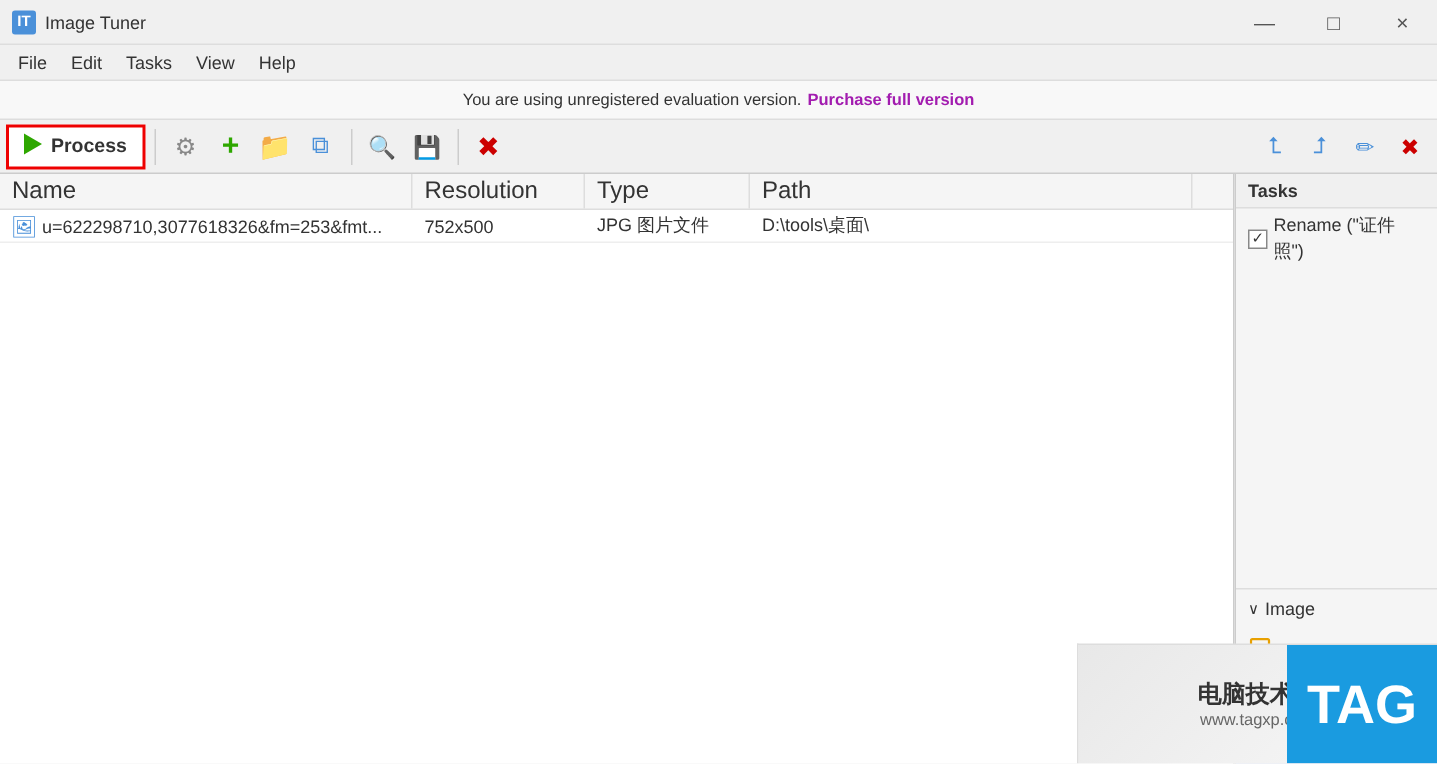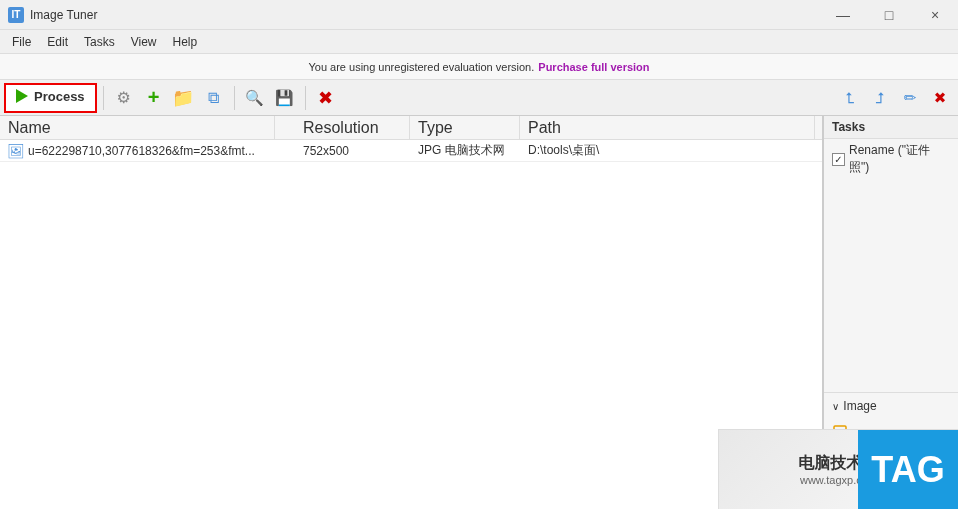--- a/index.html
+++ b/index.html
@@ -170,21 +170,21 @@
     .col-header {
       padding: 0 8px;
       font-size: 16px;
       color: #333;
       border-right: 1px solid #ddd;
       height: 100%;
       display: flex;
       align-items: center;
     }
     .col-name { width: 275px; }
-    .col-resolution { width: 115px; margin-left: 20px; }
+    .col-resolution { width: 115px; }
     .col-type { width: 110px; }
     .col-path { width: 295px; }
 
     .file-list-row {
       display: flex;
       align-items: center;
       height: 22px;
       border-bottom: 1px solid #eee;
     }
     .col-cell {
@@ -384,21 +384,21 @@
       <div class="col-header col-resolution">Resolution</div>
       <div class="col-header col-type">Type</div>
       <div class="col-header col-path">Path</div>
     </div>
     <div class="file-list-row">
       <div class="col-cell col-name">
         <div class="file-icon" style="color:#4a90d9;">🖼</div>
         <span>u=622298710,3077618326&amp;fm=253&amp;fmt...</span>
       </div>
       <div class="col-cell col-resolution">752x500</div>
-      <div class="col-cell col-type">JPG 电脑技术网</div>
+      <div class="col-cell col-type">JPG 图片文件</div>
       <div class="col-cell col-path">D:\tools\桌面\</div>
     </div>
   </div>
 
   <div class="right-panel">
     <div class="right-panel-header">
       <span>Tasks</span>
     </div>
     <div class="task-item">
       <div class="task-checkbox">✓</div>

